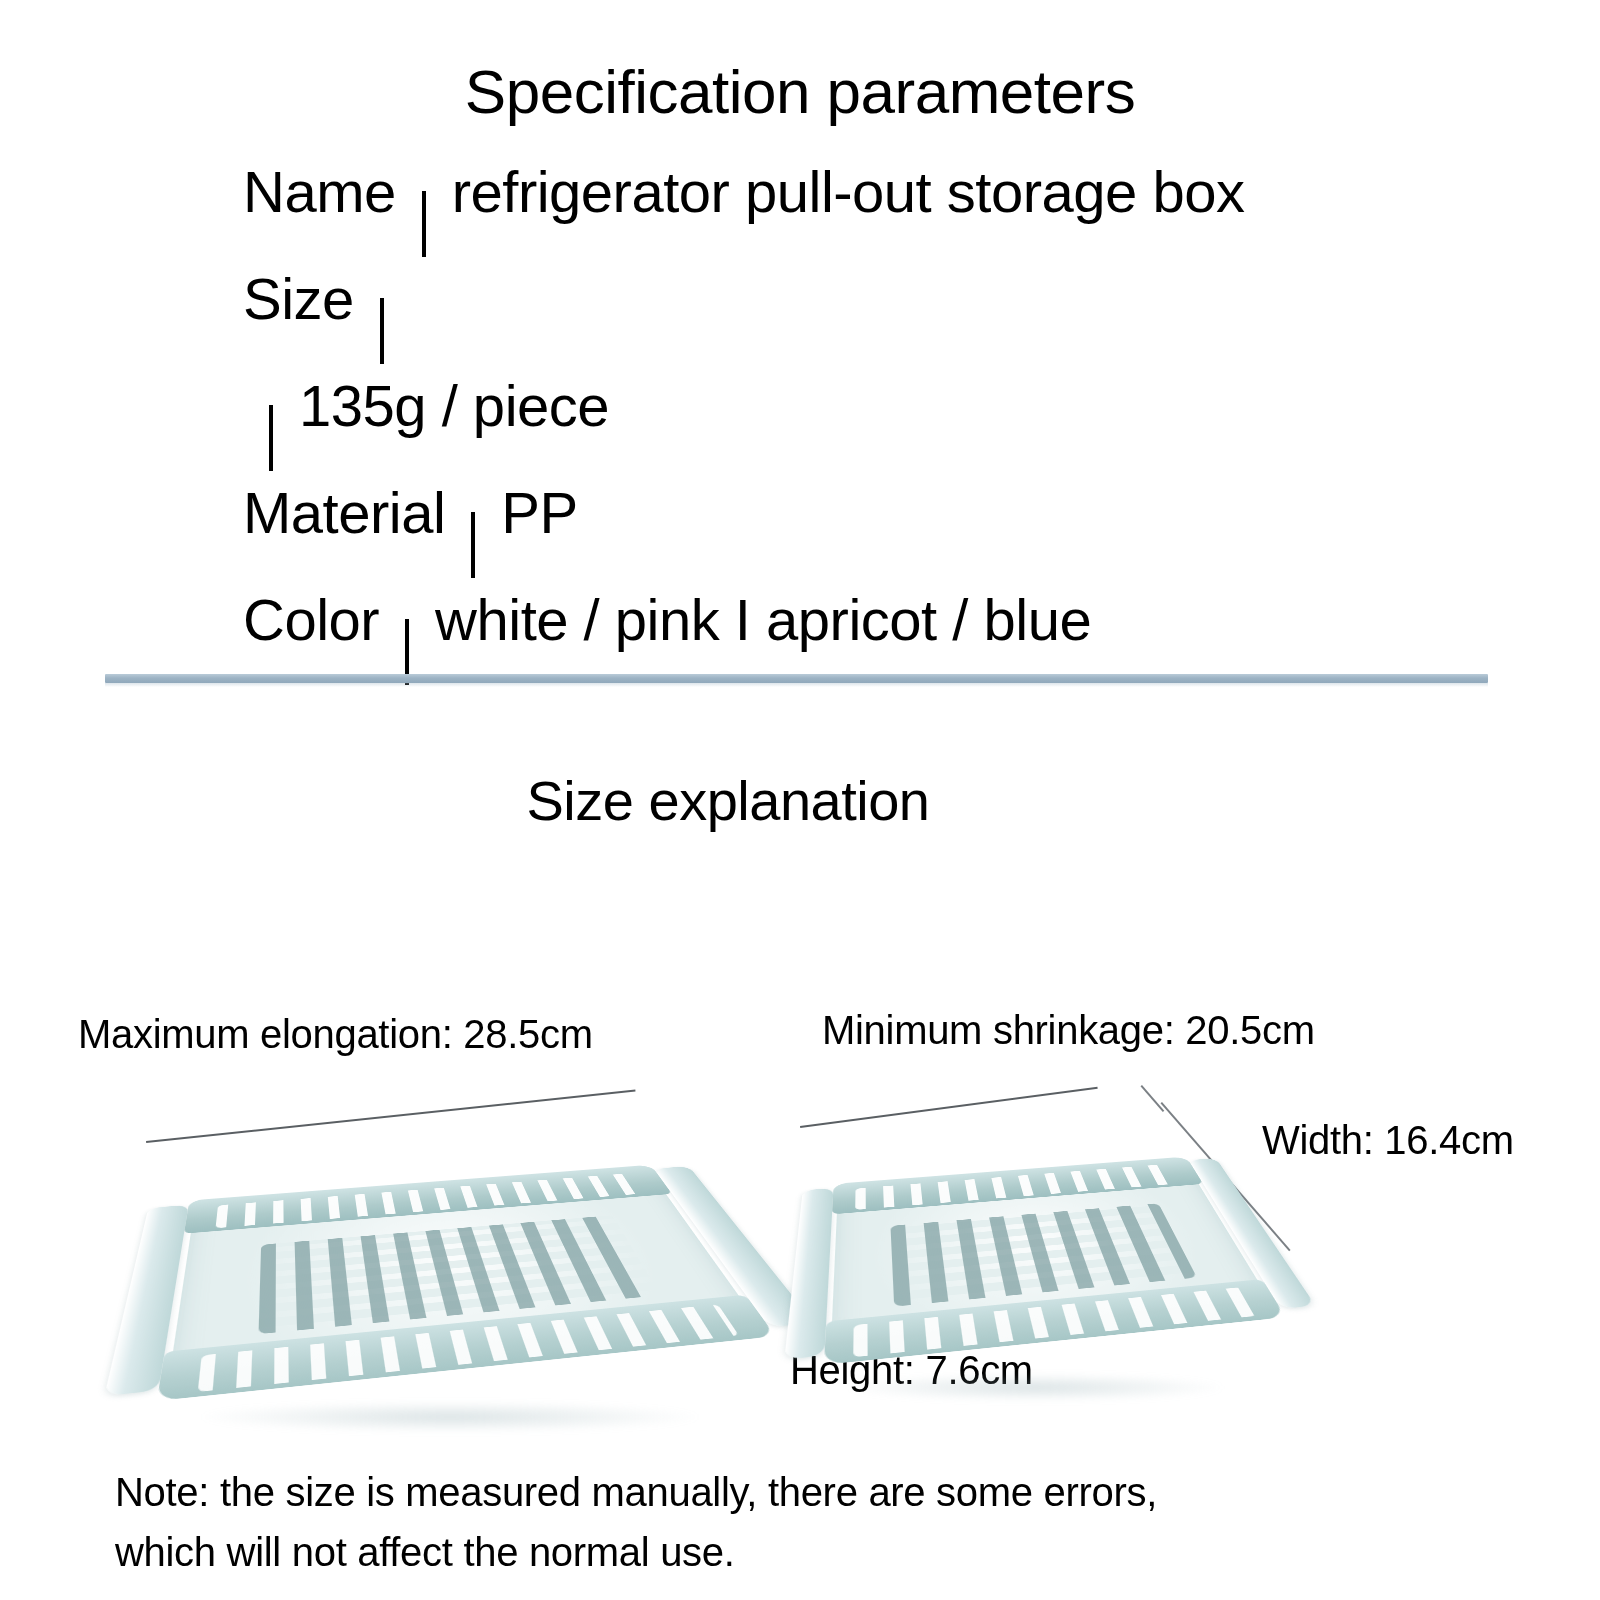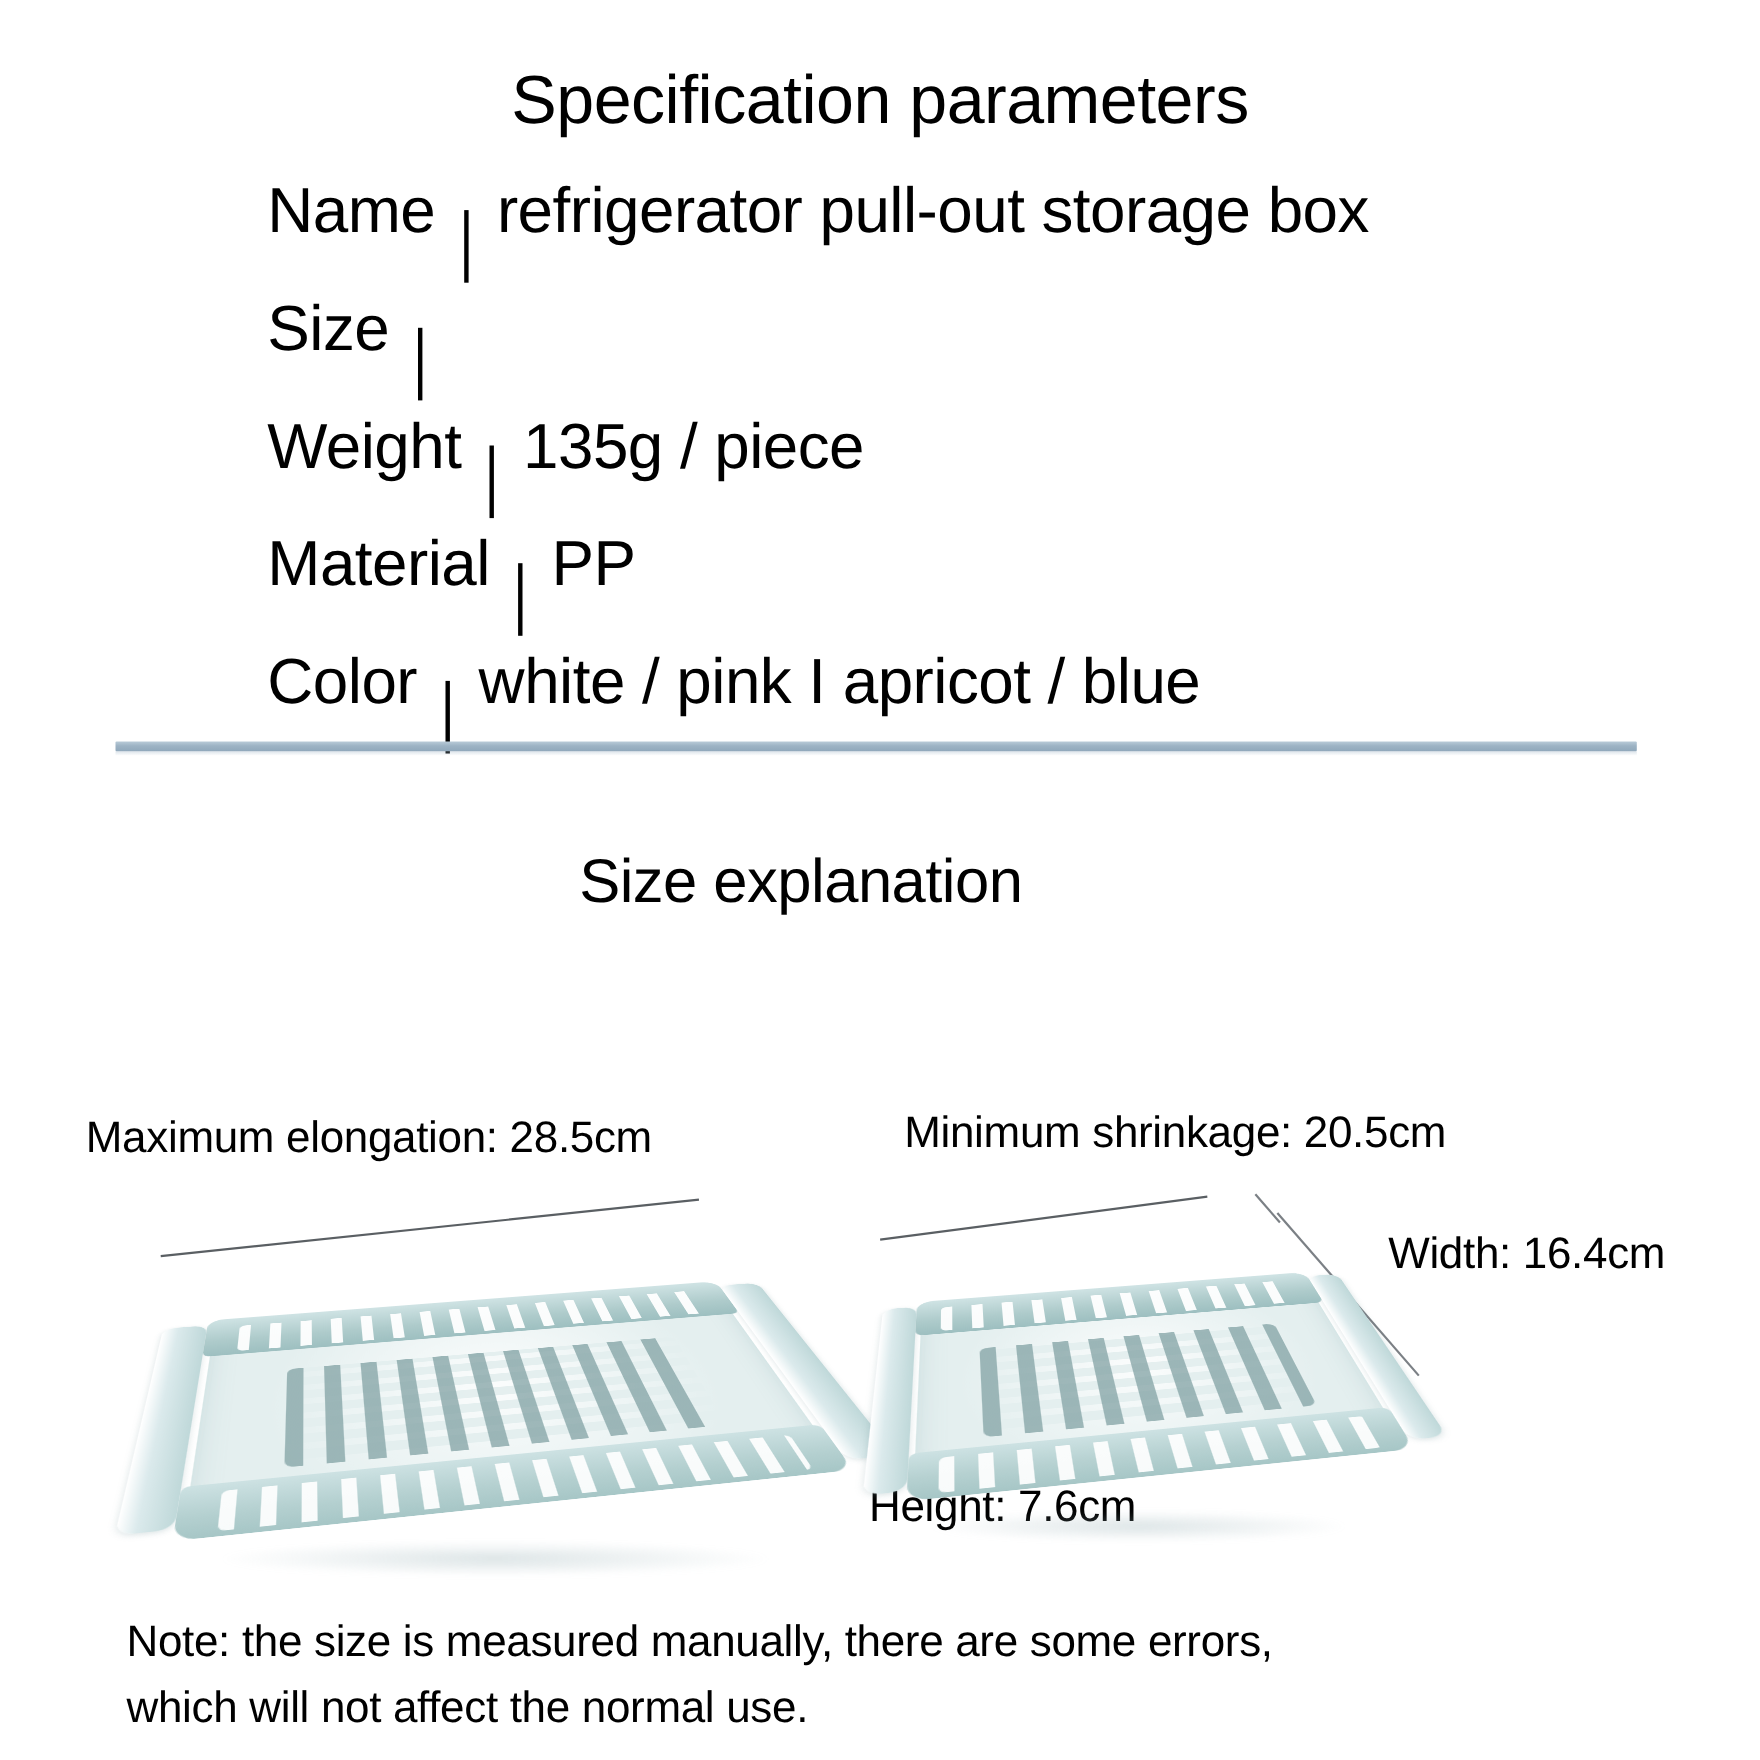--- a/index.html
+++ b/index.html
@@ -260,21 +260,20 @@
       <span class="spec-bar"></span>
       <span class="spec-val">refrigerator pull-out storage box</span>
     </div>
 
     <div class="spec-row">
       <span class="spec-key">Size</span>
       <span class="spec-bar"></span>
     </div>
 
     <div class="spec-row">
-      <span class="spec-key">Weight</span>
       <span class="spec-bar"></span>
       <span class="spec-val">135g / piece</span>
     </div>
 
     <div class="spec-row">
       <span class="spec-key">Material</span>
       <span class="spec-bar"></span>
       <span class="spec-val">PP</span>
     </div>
 

